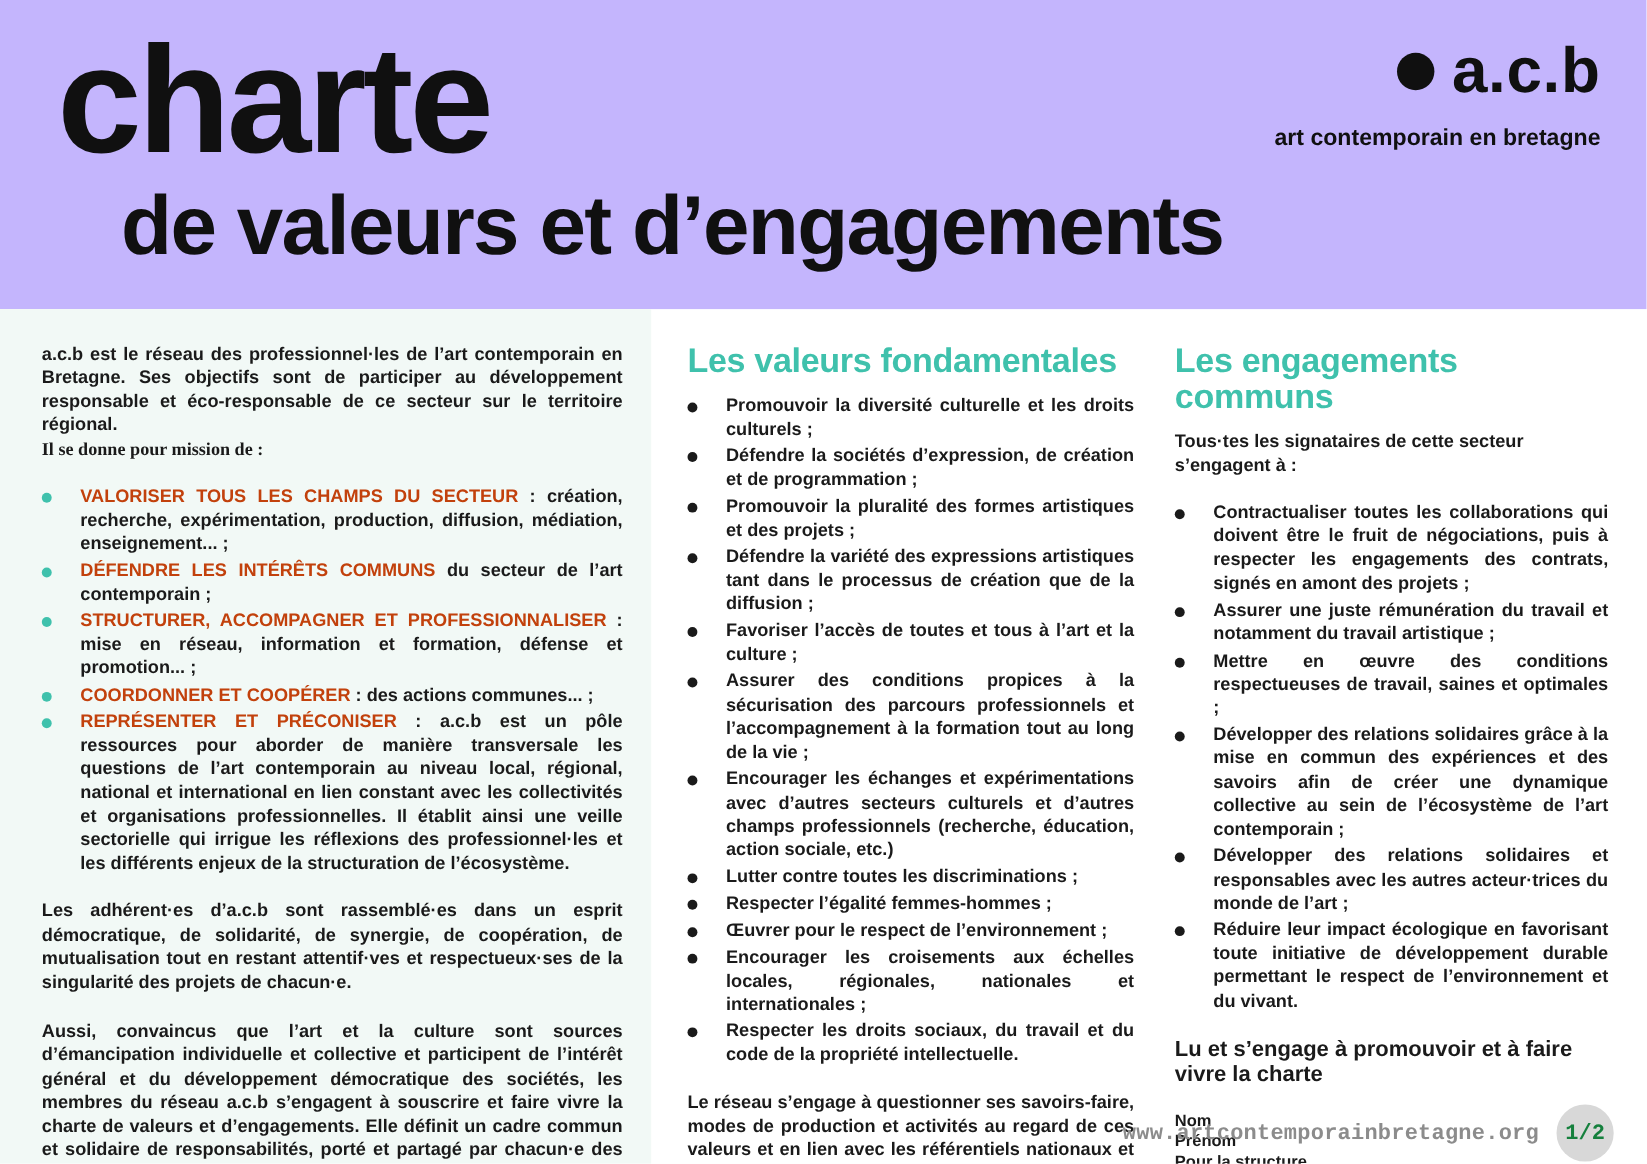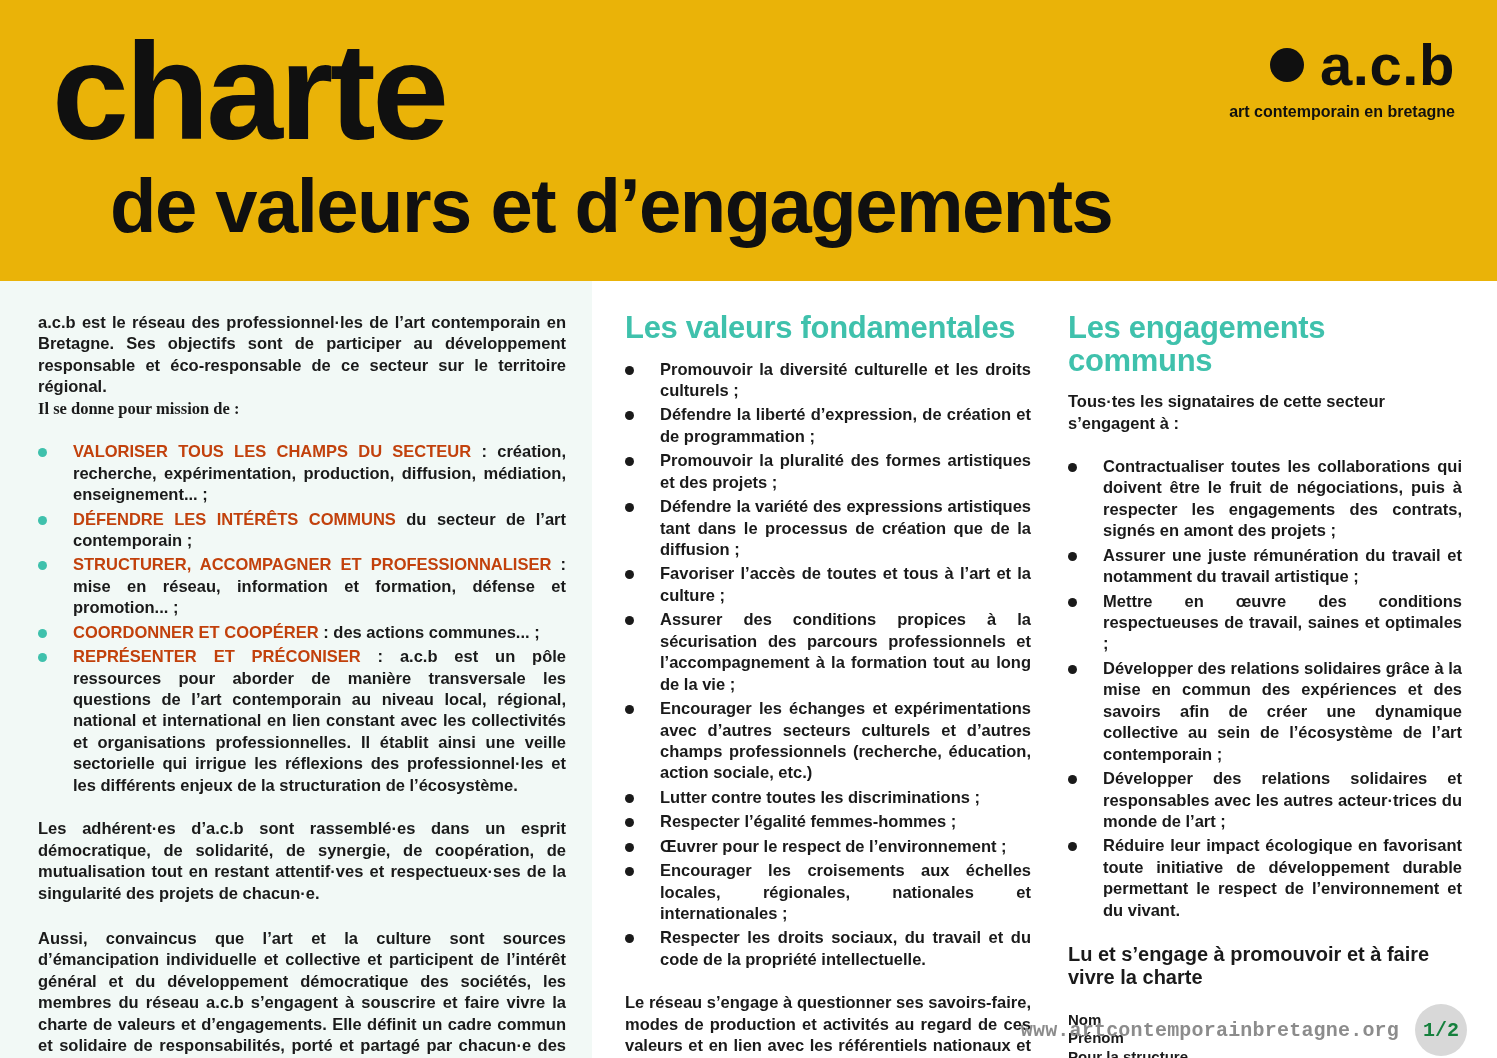--- a/index.html
+++ b/index.html
@@ -7,39 +7,39 @@
   body {
     font-family:"Liberation Sans", sans-serif;
     background:#ffffff;
     position:relative;
     overflow:hidden;
     color:#1a1a1a;
   }
   
   .header {
     position:absolute; left:0; top:0; width:1497px; height:281px;
-    background:#eab308;
+    background:#c4b5fd;
   }
   .title {
     position:absolute; left:52px; top:22px;
     font-size:138px; font-weight:bold; letter-spacing:-0.025em;
     color:#101010; line-height:1;
   }
   .subtitle {
     position:absolute; left:110px; top:168px;
     font-size:76px; font-weight:bold; letter-spacing:-0.02em;
     color:#101010; line-height:1;
   }
   .logo {
     position:absolute; right:42px; top:36px; text-align:right; color:#101010;
   }
   .logo-row { display:flex; align-items:center; justify-content:flex-end; gap:16px; }
   .logo-dot { width:34px; height:34px; border-radius:50%; background:#101010; display:inline-block; }
   .logo-acronym { font-size:58px; font-weight:bold; letter-spacing:0.01em; line-height:1; }
-  .logo-tagline { font-size:16px; font-weight:bold; margin-top:9px; }
+  .logo-tagline { font-size:21px; font-weight:bold; margin-top:20px; }
   
   .left-strip {
     position:absolute; left:0; top:281px; width:592px; height:777px;
     background:#f2f9f6;
   }
   
   .col { position:absolute; top:312px; }
   .col-left   { left:38px;  width:528px; }
   .col-mid    { left:625px; width:406px; }
   .col-right  { left:1068px; width:394px; }
@@ -130,21 +130,21 @@
   <div class="col-heading">Les valeurs fondamentales</div>
   <ul>
 
       <li>
         <span class="dot"></span>
         <span class="txt">Promouvoir la diversité culturelle et les droits culturels ;</span>
       </li>
 
       <li>
         <span class="dot"></span>
-        <span class="txt">Défendre la liberté d’expression, de création et de programmation ;</span>
+        <span class="txt">Défendre la sociétés d’expression, de création et de programmation ;</span>
       </li>
 
       <li>
         <span class="dot"></span>
         <span class="txt">Promouvoir la pluralité des formes artistiques et des projets ;</span>
       </li>
 
       <li>
         <span class="dot"></span>
         <span class="txt">Défendre la variété des expressions artistiques tant dans le processus de création que de la diffusion ;</span>

